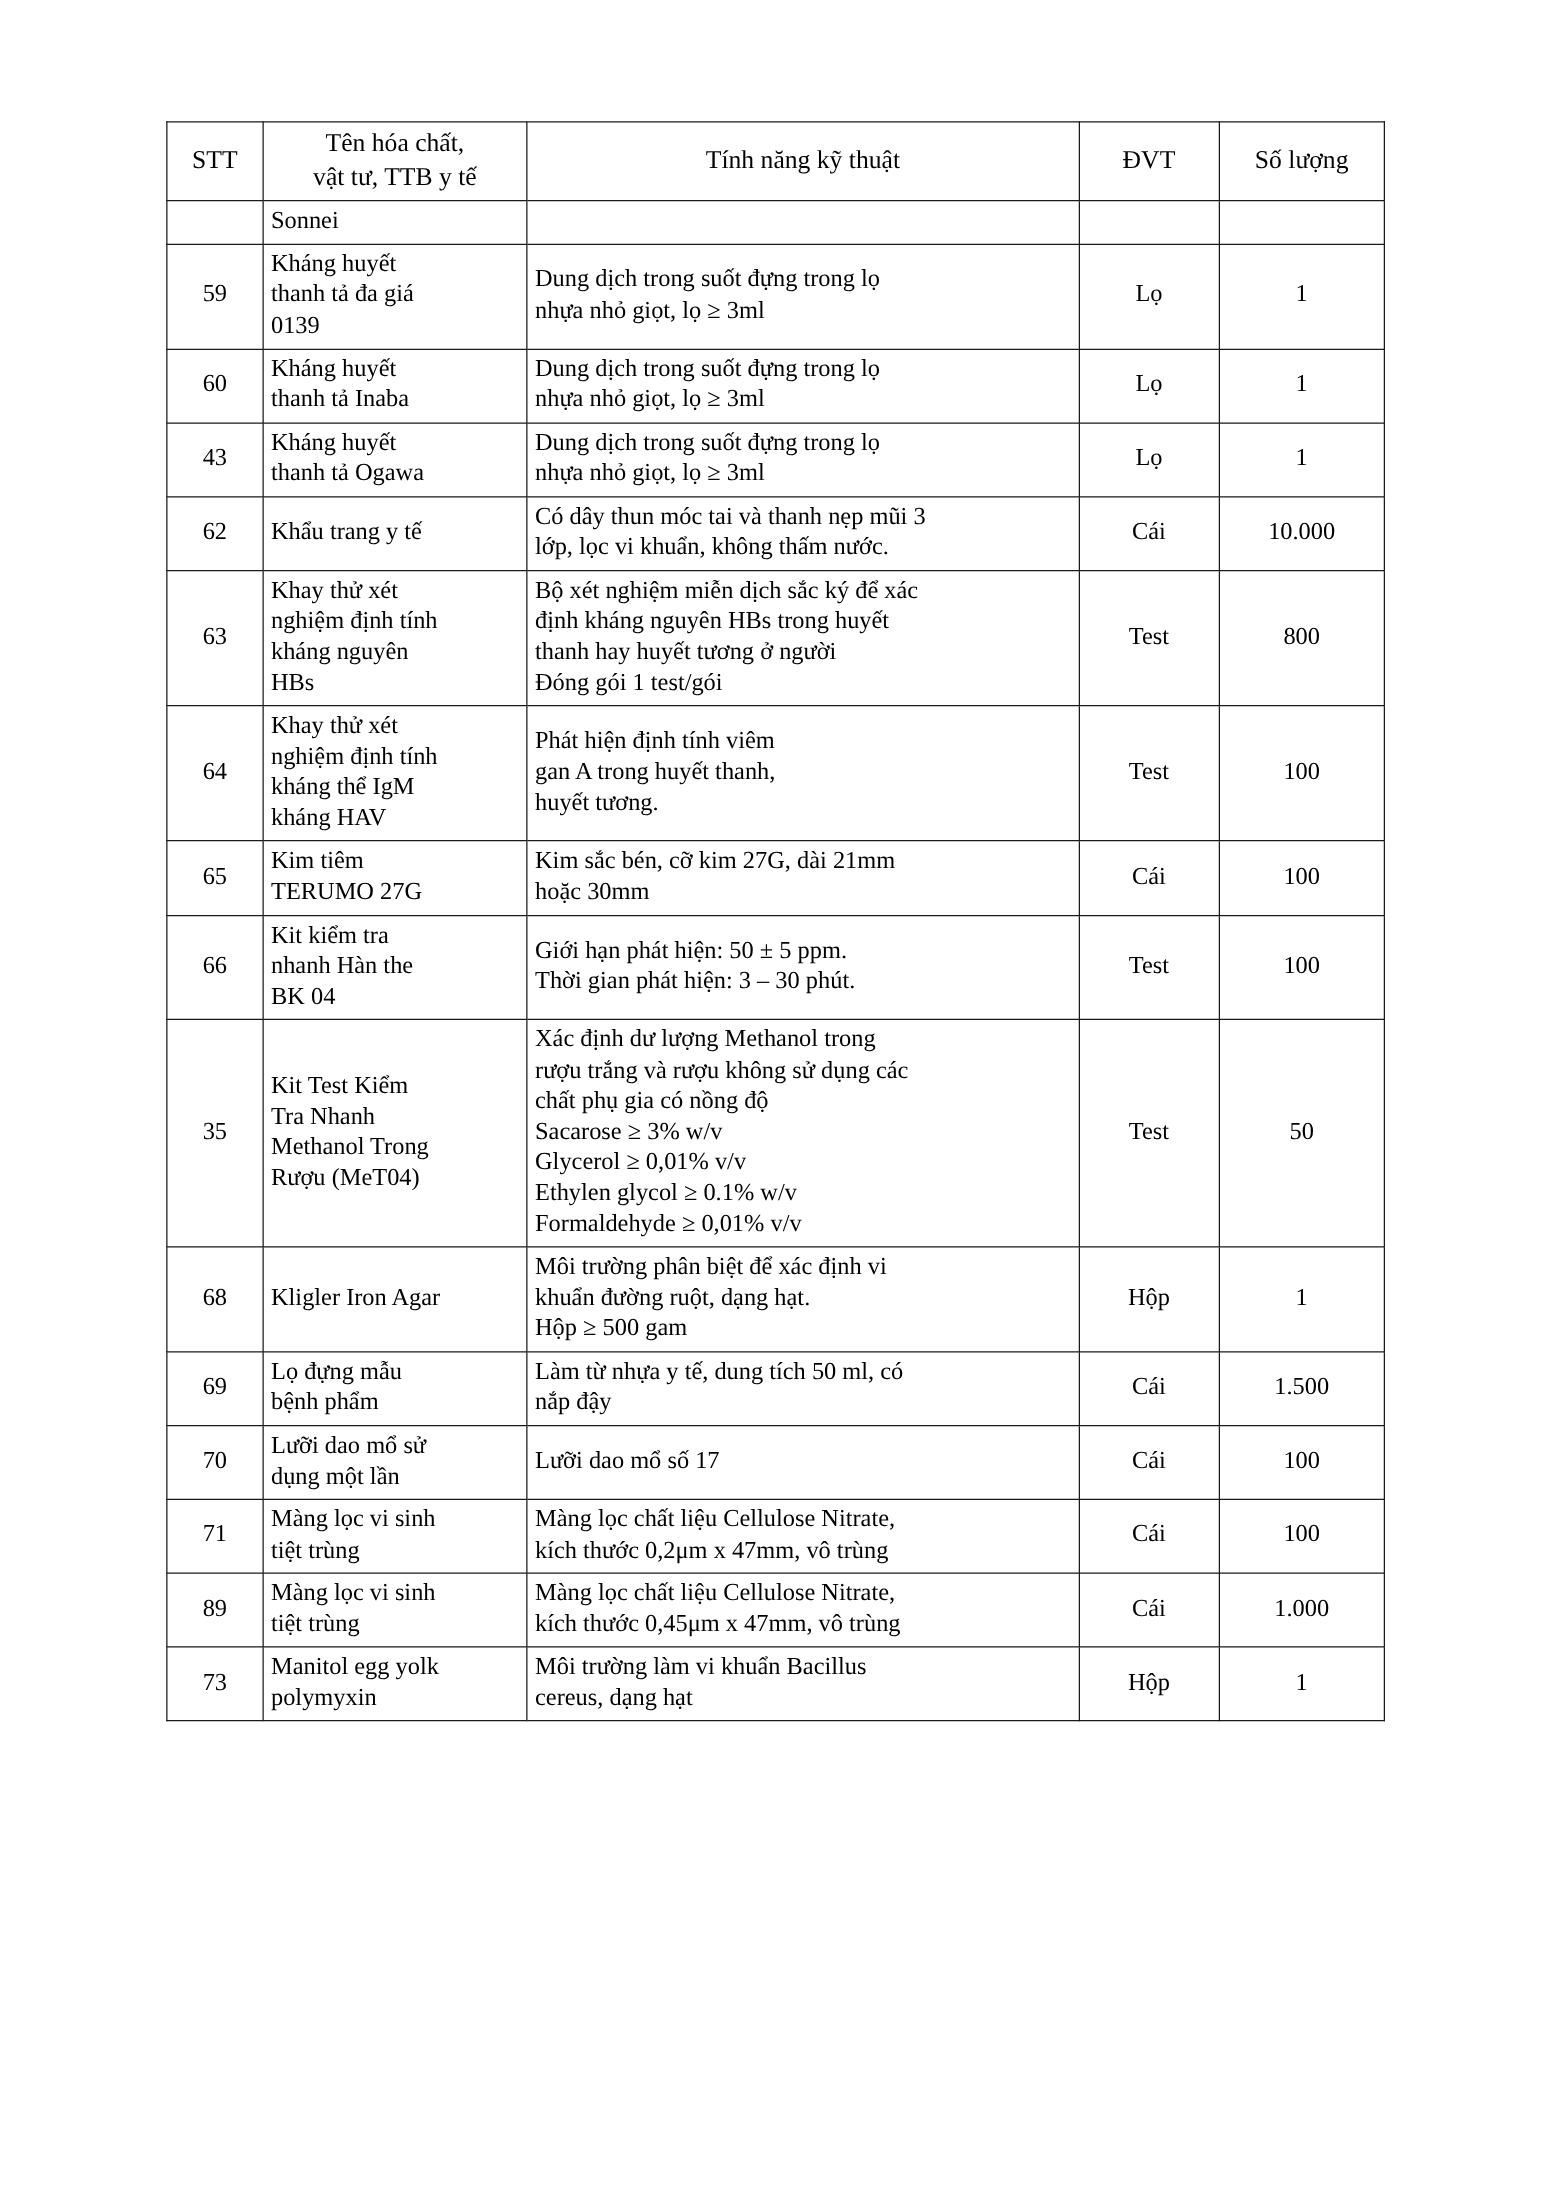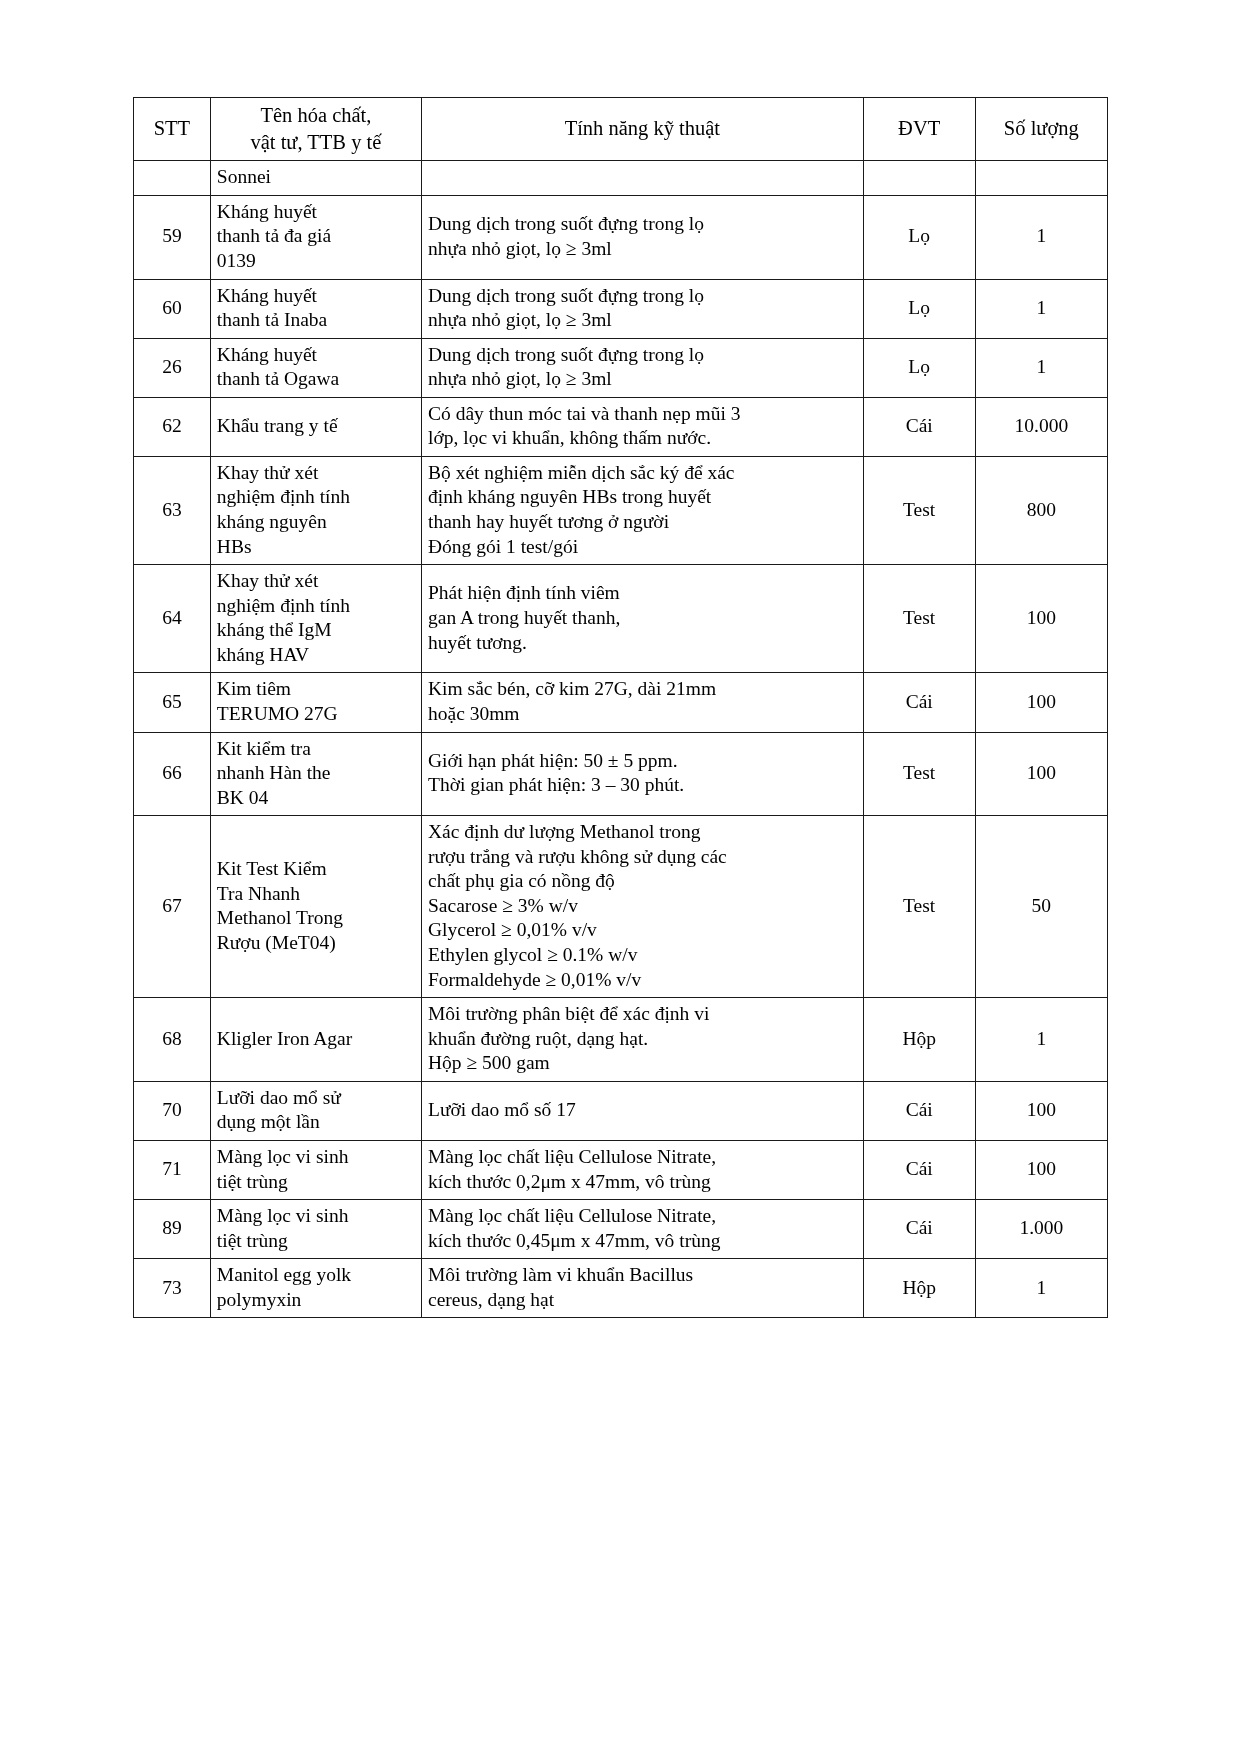--- a/index.html
+++ b/index.html
@@ -117,21 +117,21 @@
 thanh tả Inaba</span>
           </td>
           <td class="spec">
             <span class="ml">Dung dịch trong suốt đựng trong lọ
 nhựa nhỏ giọt, lọ ≥ 3ml</span>
           </td>
           <td class="unit"><span class="ml">Lọ</span></td>
           <td class="qty"><span class="ml">1</span></td>
         </tr>
         <tr>
-          <td class="stt"><span class="ml">26</span></td>
+          <td class="stt"><span class="ml">43</span></td>
           <td class="name">
             <span class="ml">Kháng huyết
 thanh tả Ogawa</span>
           </td>
           <td class="spec">
             <span class="ml">Dung dịch trong suốt đựng trong lọ
 nhựa nhỏ giọt, lọ ≥ 3ml</span>
           </td>
           <td class="unit"><span class="ml">Lọ</span></td>
           <td class="qty"><span class="ml">1</span></td>
@@ -202,21 +202,21 @@
 BK 04</span>
           </td>
           <td class="spec">
             <span class="ml">Giới hạn phát hiện: 50 ± 5 ppm.
 Thời gian phát hiện: 3 – 30 phút.</span>
           </td>
           <td class="unit"><span class="ml">Test</span></td>
           <td class="qty"><span class="ml">100</span></td>
         </tr>
         <tr>
-          <td class="stt"><span class="ml">67</span></td>
+          <td class="stt"><span class="ml">35</span></td>
           <td class="name">
             <span class="ml">Kit Test Kiểm
 Tra Nhanh
 Methanol Trong
 Rượu (MeT04)</span>
           </td>
           <td class="spec">
             <span class="ml">Xác định dư lượng Methanol trong
 rượu trắng và rượu không sử dụng các
 chất phụ gia có nồng độ
@@ -235,20 +235,33 @@
           </td>
           <td class="spec">
             <span class="ml">Môi trường phân biệt để xác định vi
 khuẩn đường ruột, dạng hạt.
 Hộp ≥ 500 gam</span>
           </td>
           <td class="unit"><span class="ml">Hộp</span></td>
           <td class="qty"><span class="ml">1</span></td>
         </tr>
         <tr>
+          <td class="stt"><span class="ml">69</span></td>
+          <td class="name">
+            <span class="ml">Lọ đựng mẫu
+bệnh phẩm</span>
+          </td>
+          <td class="spec">
+            <span class="ml">Làm từ nhựa y tế, dung tích 50 ml, có
+nắp đậy</span>
+          </td>
+          <td class="unit"><span class="ml">Cái</span></td>
+          <td class="qty"><span class="ml">1.500</span></td>
+        </tr>
+        <tr>
           <td class="stt"><span class="ml">70</span></td>
           <td class="name">
             <span class="ml">Lưỡi dao mổ sử
 dụng một lần</span>
           </td>
           <td class="spec">
             <span class="ml">Lưỡi dao mổ số 17</span>
           </td>
           <td class="unit"><span class="ml">Cái</span></td>
           <td class="qty"><span class="ml">100</span></td>

